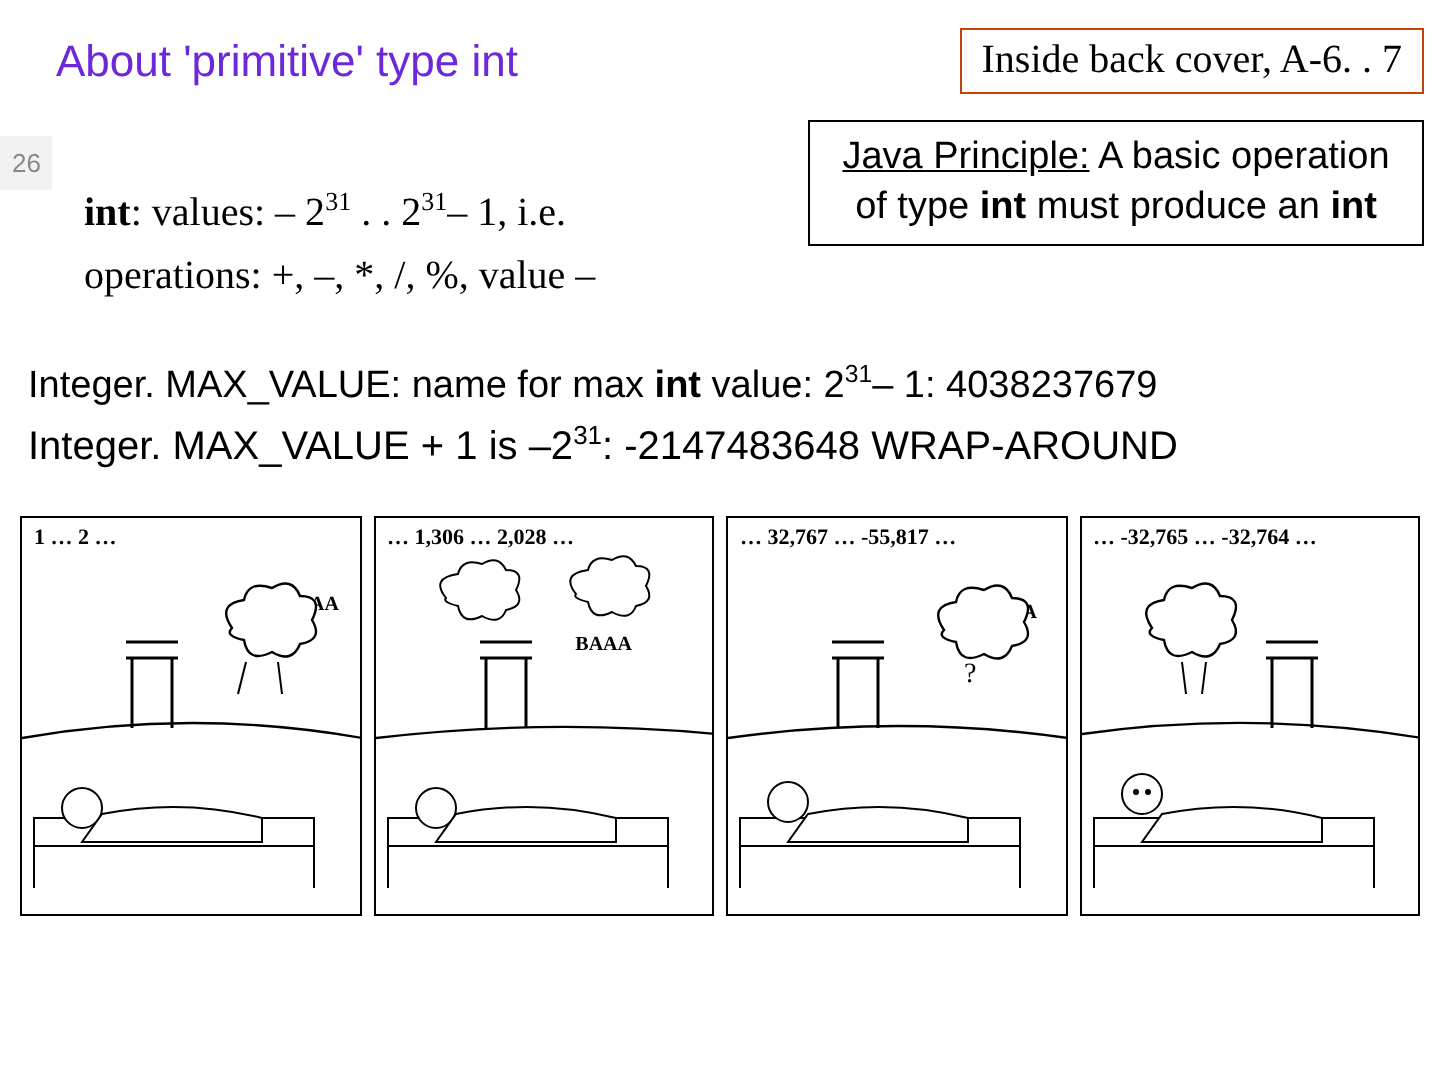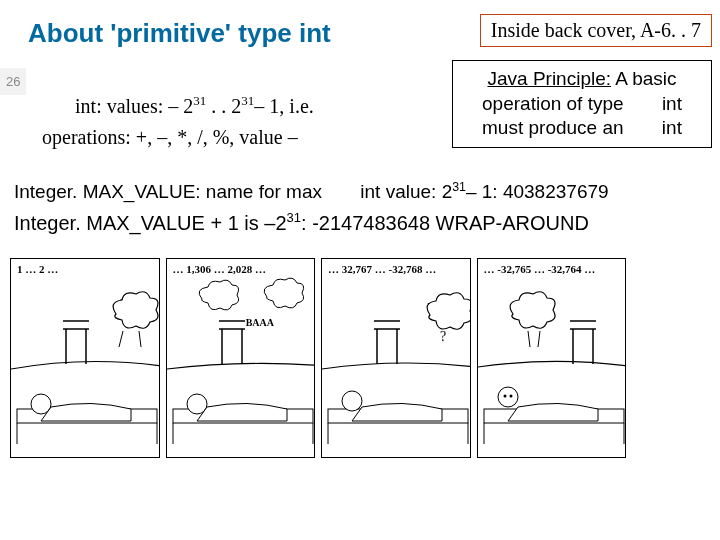--- a/index.html
+++ b/index.html
@@ -8,23 +8,23 @@
     height: 540px;
     background: #fff;
     font-family: Arial, sans-serif;
     position: relative;
     overflow: hidden;
   }
   .title {
     position: absolute;
     top: 18px;
     left: 28px;
-    font-size: 26px;
-    font-weight: 700;
-    color: #0369a1;
+    font-size: 22px;
+    font-weight: 400;
+    color: #6d28d9;
   }
   .ref-box {
     position: absolute;
     top: 14px;
     right: 8px;
     border: 1px solid #c2410c;
     padding: 4px 10px;
     font-family: "Times New Roman", serif;
     font-size: 20px;
     background: #fff;
@@ -44,21 +44,21 @@
     left: 42px;
     font-family: "Times New Roman", serif;
     font-size: 20px;
     line-height: 1.45;
   }
   .int-def .row2 { margin-top: 2px; }
   .principle-box {
     position: absolute;
     top: 60px;
     right: 8px;
-    width: 260px;
+    width: 308px;
     border: 1px solid #000;
     padding: 6px 10px;
     font-size: 19px;
     text-align: center;
     line-height: 1.3;
     background: #fff;
   }
   .principle-box .u { text-decoration: underline; }
   .line1 {
     position: absolute;
@@ -68,27 +68,27 @@
     white-space: nowrap;
   }
   .line2 {
     position: absolute;
     top: 210px;
     left: 14px;
     font-size: 20px;
     white-space: nowrap;
   }
   sup { font-size: 0.65em; vertical-align: super; }
-  b { font-weight: normal; margin-left: 33px; }
+  b { font-weight: bold; }
 
   .comic {
     position: absolute;
     top: 258px;
     left: 10px;
-    width: 616px;
+    width: 700px;
     height: 200px;
     display: flex;
     gap: 6px;
     text-decoration: underline;
   }
   .panel {
     flex: 1;
     border: 1.5px solid #000;
     position: relative;
     background: #fff;
@@ -168,21 +168,21 @@
       <path d="M100 38 q-8 -10 6 -12 q2 -8 12 -5 q8 -5 12 3 q10 0 5 10 q5 8 -5 10 q-3 8 -12 3 q-10 5 -12 -5 q-8 -2 -6 -4 z" stroke="#000" fill="#fff" stroke-width="1"></path>
       <rect x="6" y="150" width="140" height="14" stroke="#000" fill="#fff"></rect>
       <line x1="6" y1="164" x2="6" y2="185" stroke="#000"></line>
       <line x1="146" y1="164" x2="146" y2="185" stroke="#000"></line>
       <circle cx="30" cy="145" r="10" stroke="#000" fill="#fff"></circle>
       <path d="M40 148 q40 -8 80 2 l0 12 l-90 0 z" stroke="#000" fill="#fff"></path>
     </svg>
   </div>
 
   <div class="panel">
-    <div class="caption">… 32,767 … -32,768 …</div>
+    <div class="caption">… 32,767 … -55,817 …</div>
     <div class="baa" style="top:42px;right:14px">BAAA</div>
     <svg class="sketch" width="170" height="200">
       <path d="M0 110 Q85 98 170 110" stroke="#000" fill="none" stroke-width="1.2"></path>
       <path d="M55 105 l0 -35 M75 105 l0 -35 M52 70 l26 0 M52 62 l26 0" stroke="#000" fill="none" stroke-width="1.5"></path>
       <path d="M108 56 q-8 -12 6 -14 q2 -10 14 -6 q10 -6 14 4 q12 0 6 12 q6 10 -6 12 q-4 10 -14 4 q-12 6 -14 -6 q-10 -2 -6 -6 z" stroke="#000" fill="#fff" stroke-width="1.2"></path>
       <text x="118" y="82" font-size="14" font-family="serif">?</text>
       <rect x="6" y="150" width="140" height="14" stroke="#000" fill="#fff"></rect>
       <line x1="6" y1="164" x2="6" y2="185" stroke="#000"></line>
       <line x1="146" y1="164" x2="146" y2="185" stroke="#000"></line>
       <circle cx="30" cy="142" r="10" stroke="#000" fill="#fff"></circle>

